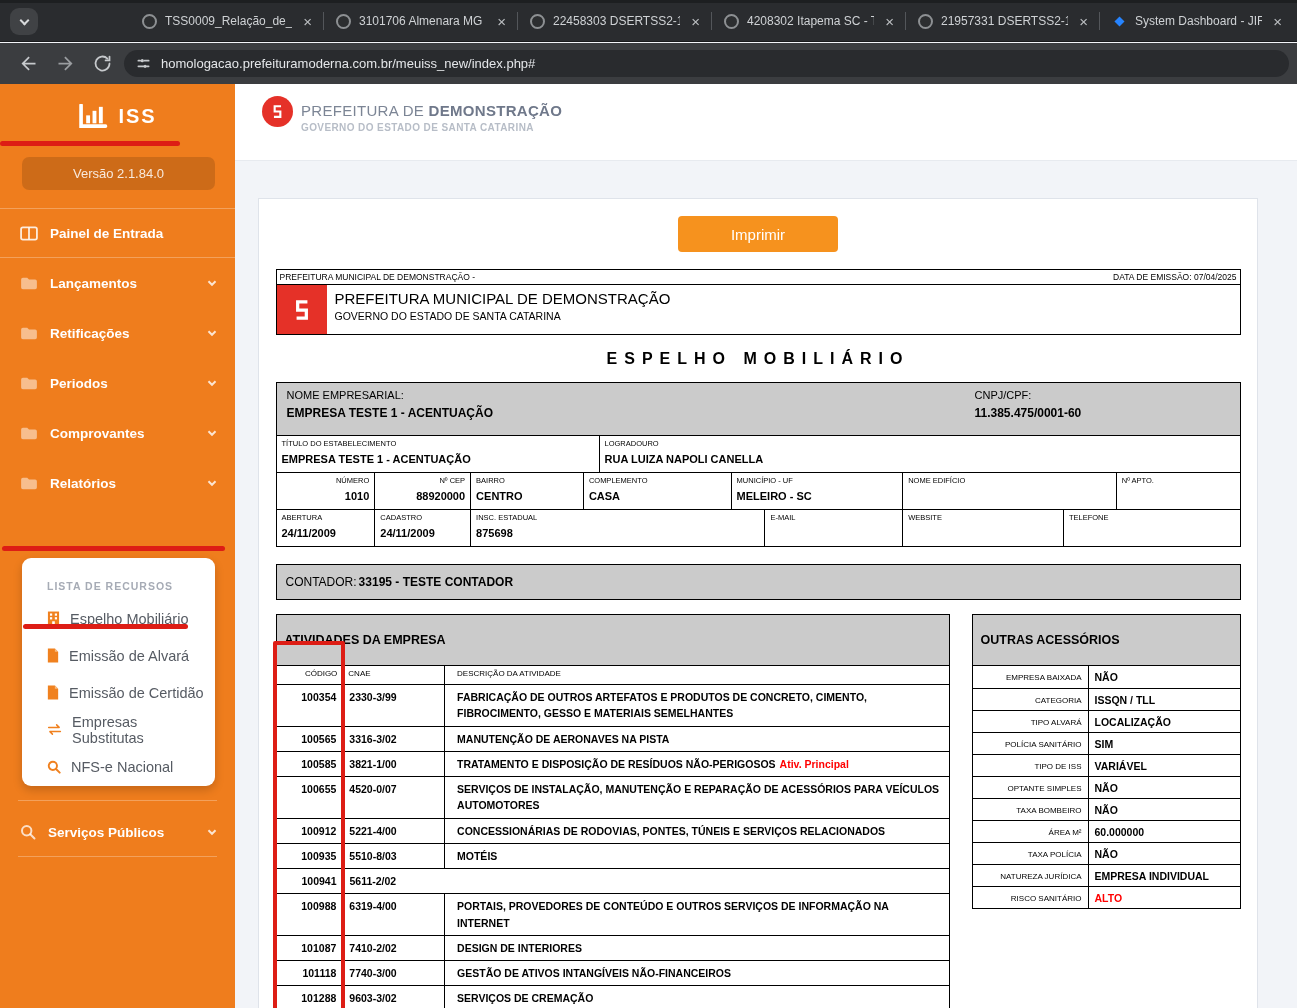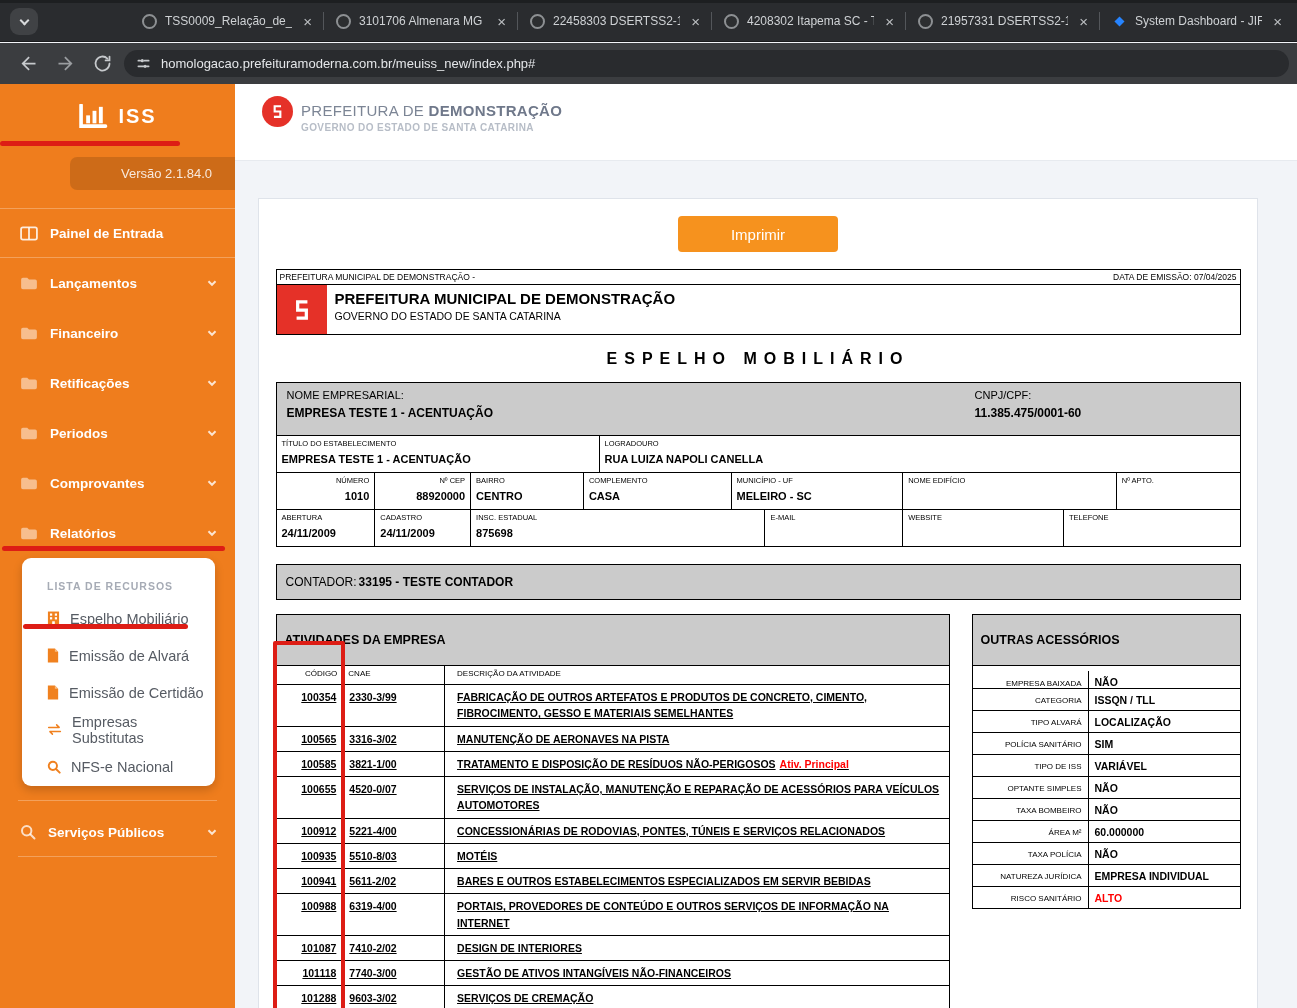--- a/index.html
+++ b/index.html
@@ -27,21 +27,21 @@
     background:#292b2e; display:flex; align-items:center; padding:0 12px; gap:10px; cursor:text; }
   .url-text { font-size:13px; color:#e4e6e9; white-space:nowrap; }
 
   
   .sidebar { position:absolute; left:0; top:84px; width:235px; bottom:0; background:#ef7d1d; }
   .side-logo { position:absolute; left:0; top:10px; width:100%; height:44px;
     display:flex; align-items:center; justify-content:center; gap:10px; color:#fff; }
   .side-logo .iss-text { font-size:20px; font-weight:bold; letter-spacing:2px; }
   .version-pill { position:absolute; left:22px; top:73px; width:193px; height:33px; border-radius:7px;
     background:rgba(0,0,0,0.14); color:rgba(255,255,255,0.85); font-size:13px;
-    display:flex; align-items:center; justify-content:center;margin-left:48px; }
+    display:flex; align-items:center; justify-content:center; }
   .nav { position:absolute; left:0; top:124px; width:100%; }
   .nav-item { height:50px; display:flex; align-items:center; gap:12px; padding:0 20px; color:#fff; cursor:pointer; }
   .nav-item--first { border-top:1px solid rgba(255,255,255,0.28); border-bottom:1px solid rgba(255,255,255,0.28); }
   .nav-label { flex:1; font-size:13.5px; font-weight:bold; }
   .nav-chev { width:6px; height:6px; border-right:2px solid rgba(255,255,255,0.8); border-bottom:2px solid rgba(255,255,255,0.8); transform:rotate(45deg); margin-top:-3px; }
   .side-sep { position:absolute; left:18px; width:199px; height:1px; background:rgba(255,255,255,0.28); }
 
   .submenu { position:absolute; left:22px; top:474px; width:193px; height:228px; background:#fff;
     border-radius:9px; box-shadow:0 4px 10px rgba(0,0,0,0.18); padding:16px 0 0 0; }
   .submenu-title { padding:6px 0 8px 25px; font-size:10.5px; font-weight:bold; color:#a6abb5; letter-spacing:1px; }
@@ -66,21 +66,21 @@
   .card { position:absolute; left:23px; top:114px; width:1000px; height:1100px; background:#fff; border:1px solid #dfe3ea; }
   .print-btn { display:block; margin:17px auto 0; width:160px; height:36px; background:#f6921e; border:none;
     border-radius:4px; color:#fff; font-size:15px; font-family:inherit; cursor:pointer; }
 
   .report { width:965px; margin:17px auto 0; color:#000; }
   .rpt-meta { border:1px solid #000; display:flex; justify-content:space-between; align-items:center;
     font-size:8.5px; padding:2px 3px; }
   .rpt-brand { border:1px solid #000; border-top:none; height:50px; display:flex; }
   .rpt-brand-logo { width:50px; height:100%; background:#e53128; display:flex; align-items:center; justify-content:center; }
   .rpt-brand-text { padding:5px 0 0 8px; }
-  .rpt-brand-title { font-size:15px; font-weight:bold; }
+  .rpt-brand-title { font-size:15px; font-weight:normal; }
   .rpt-brand-sub { font-size:10.5px; margin-top:3px; }
   .rpt-title { text-align:center; font-size:16px; font-weight:bold; letter-spacing:7px; margin:15px 0 14px; }
 
   .band { background:#cbcbcb; border:1px solid #000; }
   .company-band { display:flex; padding:6px 10px; min-height:54px; }
   .cb-left { flex:1; }
   .cb-right { width:255px; }
   .cb-label { font-size:11px; }
   .cb-value { font-size:12px; font-weight:bold; margin-top:5px; }
 
@@ -98,30 +98,30 @@
   .activities { width:674px; position:relative; }
   .otherinfo { width:269px; margin-left:22px; }
   .band-title { padding:18px 8px; font-size:12.5px;font-weight:bold; }
 
   .atable { border:1px solid #000; border-top:none; }
   .ahead, .arow { display:flex; }
   .ahead { height:18px; }
   .ahcell { font-size:8px; padding:3px 5px; border-left:1px solid #000; }
   .ahcell:first-child { border-left:none; }
   .arow { border-top:1px solid #000; }
-  .acell { padding:4px 6px; font-size:10.5px; font-weight:bold; border-left:1px solid #000; line-height:1.55;text-decoration:underline; }
+  .acell { padding:4px 6px; font-size:10.5px; font-weight:bold; border-left:1px solid #000; line-height:1.55; }
   .acell:first-child { border-left:none; }
   .ac-code { width:66px; text-align:right; }
   .ac-cnae { width:102px; }
   .ac-desc { width:506px;padding-left:12px; }
   .red-badge { color:#ff0000; margin-left:4px; font-weight:bold; }
 
   .otable { border:1px solid #000; border-top:none; }
   .orow { display:flex; border-top:1px solid #000; height:22px; }
-  .orow:first-child { border-top:none;align-items:flex-end; }
+  .orow:first-child { border-top:none; }
   .olabel { width:115px; font-size:8px; text-align:right; padding:7px 6px 0 2px; }
   .ovalue { flex:1; border-left:1px solid #000; font-size:10.5px; font-weight:bold; padding:5px 0 0 6px; }
   .ovalue.red { color:#ff0000; }
 
   .partners { width:674px; margin-top:17px; }
 </style>
 </head>
 <body>
 
 <div class="stage">
@@ -217,27 +217,20 @@
         <svg width="18" height="14" viewBox="0 0 20 16">
             <path d="M1 4a2 2 0 0 1 2-2h5l2 2h7a2 2 0 0 1 2 2v7a2 2 0 0 1-2 2H3a2 2 0 0 1-2-2z" fill="rgba(255,255,255,0.5)"></path>
           </svg>
         <span class="nav-label">Lançamentos</span>
         <span class="nav-chev"></span>
       </div>
       <div class="nav-item">
         <svg width="18" height="14" viewBox="0 0 20 16">
             <path d="M1 4a2 2 0 0 1 2-2h5l2 2h7a2 2 0 0 1 2 2v7a2 2 0 0 1-2 2H3a2 2 0 0 1-2-2z" fill="rgba(255,255,255,0.5)"></path>
           </svg>
-        <span class="nav-label">Financeiro</span>
-        <span class="nav-chev"></span>
-      </div>
-      <div class="nav-item">
-        <svg width="18" height="14" viewBox="0 0 20 16">
-            <path d="M1 4a2 2 0 0 1 2-2h5l2 2h7a2 2 0 0 1 2 2v7a2 2 0 0 1-2 2H3a2 2 0 0 1-2-2z" fill="rgba(255,255,255,0.5)"></path>
-          </svg>
         <span class="nav-label">Retificações</span>
         <span class="nav-chev"></span>
       </div>
       <div class="nav-item">
         <svg width="18" height="14" viewBox="0 0 20 16">
             <path d="M1 4a2 2 0 0 1 2-2h5l2 2h7a2 2 0 0 1 2 2v7a2 2 0 0 1-2 2H3a2 2 0 0 1-2-2z" fill="rgba(255,255,255,0.5)"></path>
           </svg>
         <span class="nav-label">Periodos</span>
         <span class="nav-chev"></span>
       </div>
@@ -474,21 +467,20 @@
 
                   <div class="arow">
                     <div class="acell ac-code">100935</div>
                     <div class="acell ac-cnae">5510-8/03</div>
                     <div class="acell ac-desc"><span>MOTÉIS</span></div>
                   </div>
 
                   <div class="arow">
                     <div class="acell ac-code">100941</div>
                     <div class="acell ac-cnae">5611-2/02</div>
-                    <div class="acell ac-desc"><span>BARES E OUTROS ESTABELECIMENTOS ESPECIALIZADOS EM SERVIR BEBIDAS</span></div>
                   </div>
 
                   <div class="arow">
                     <div class="acell ac-code">100988</div>
                     <div class="acell ac-cnae">6319-4/00</div>
                     <div class="acell ac-desc"><span>PORTAIS, PROVEDORES DE CONTEÚDO E OUTROS SERVIÇOS DE INFORMAÇÃO NA INTERNET</span></div>
                   </div>
 
                   <div class="arow">
                     <div class="acell ac-code">101087</div>

